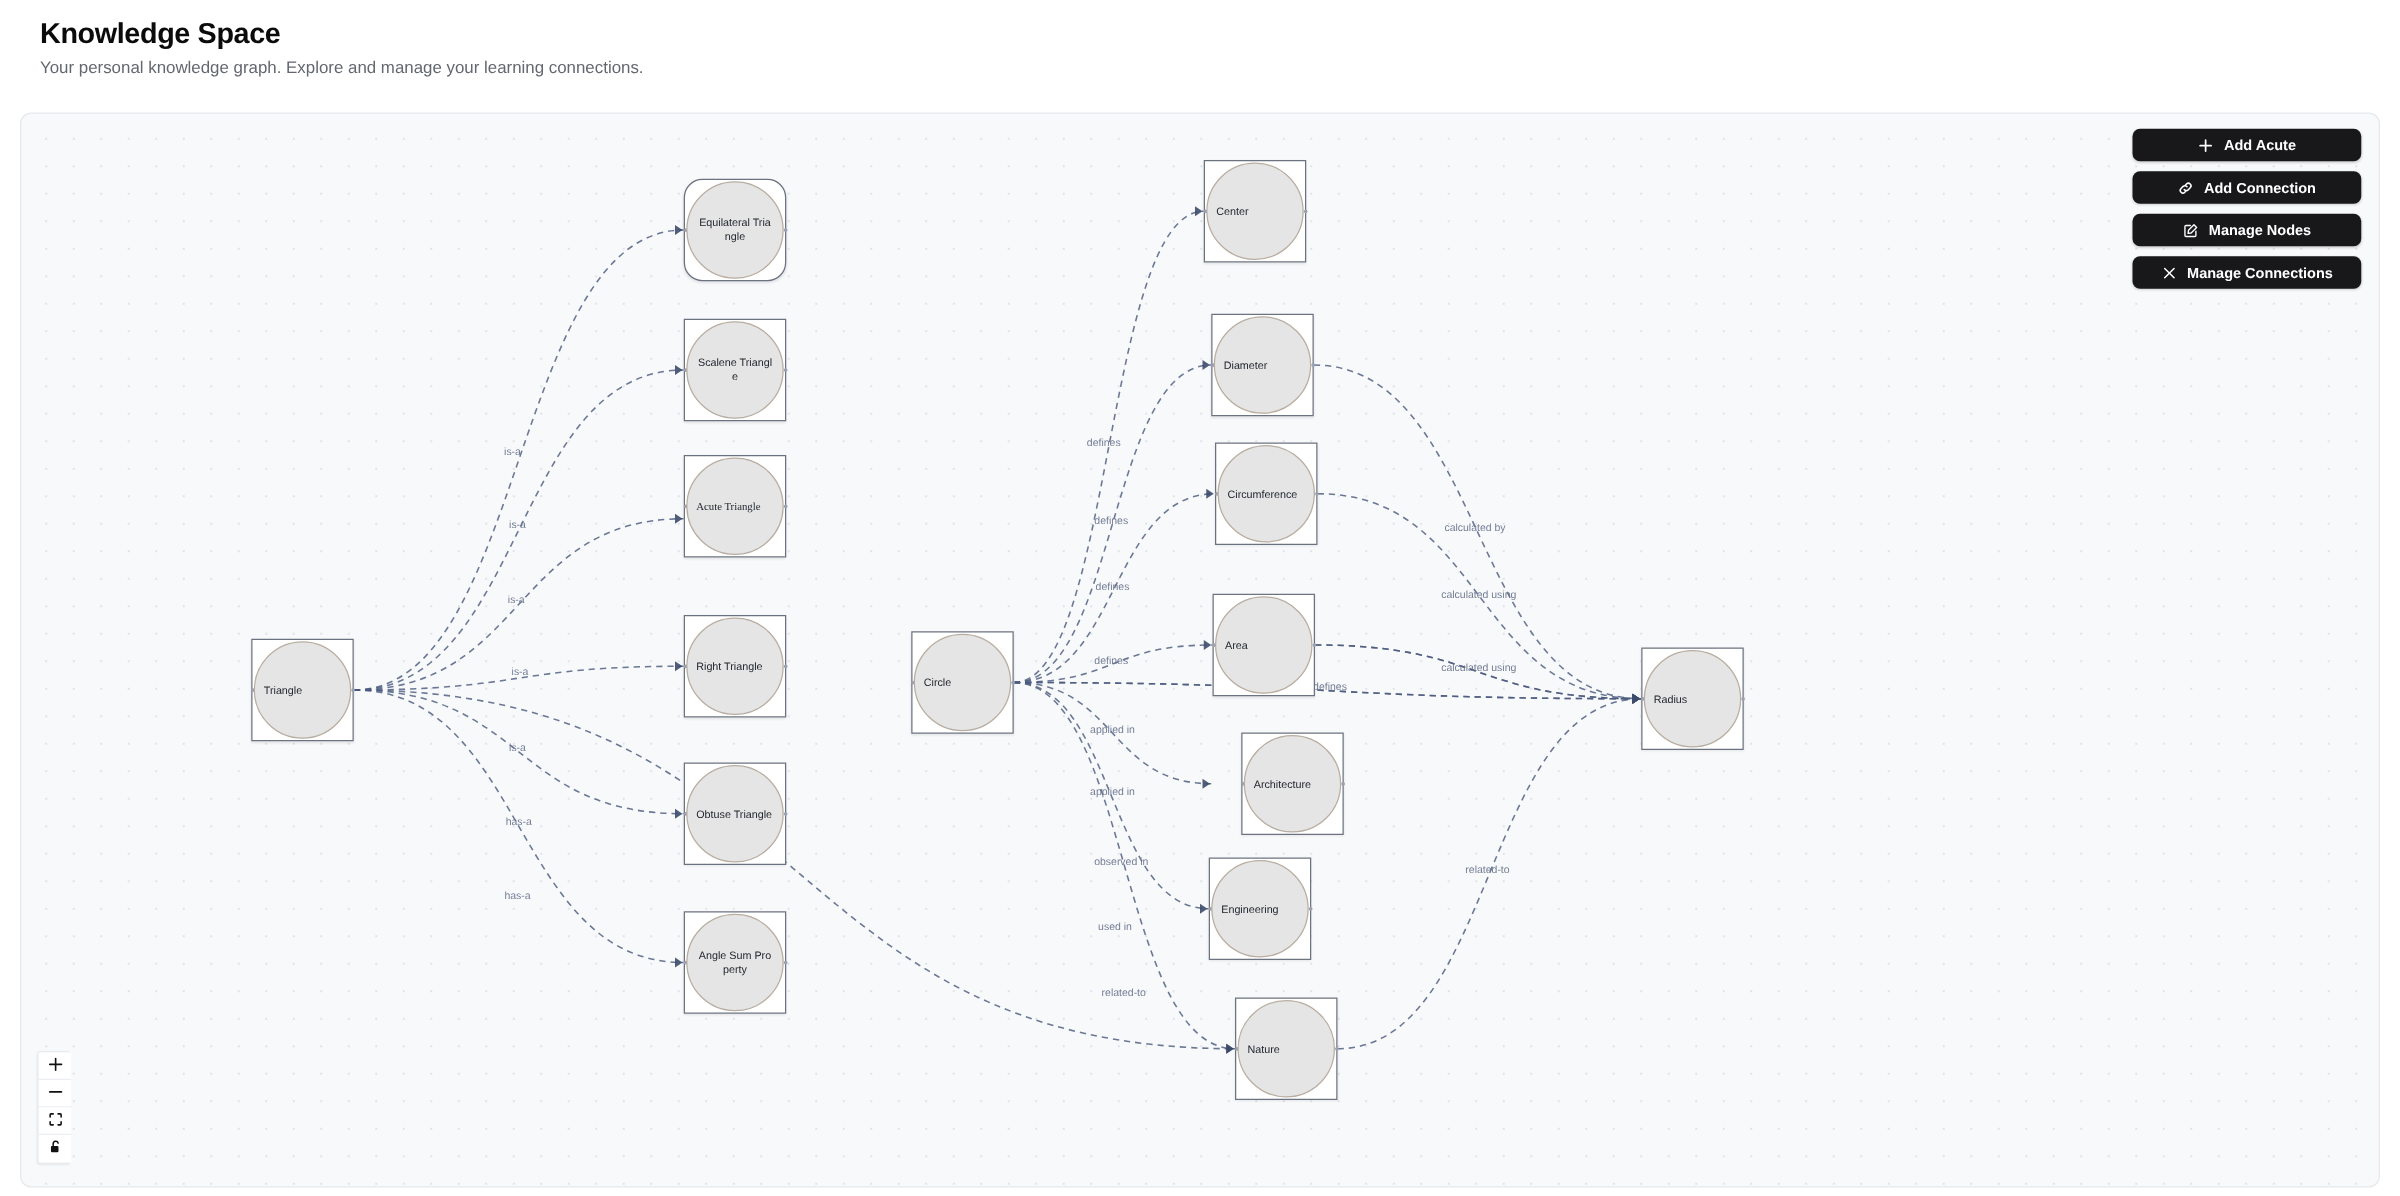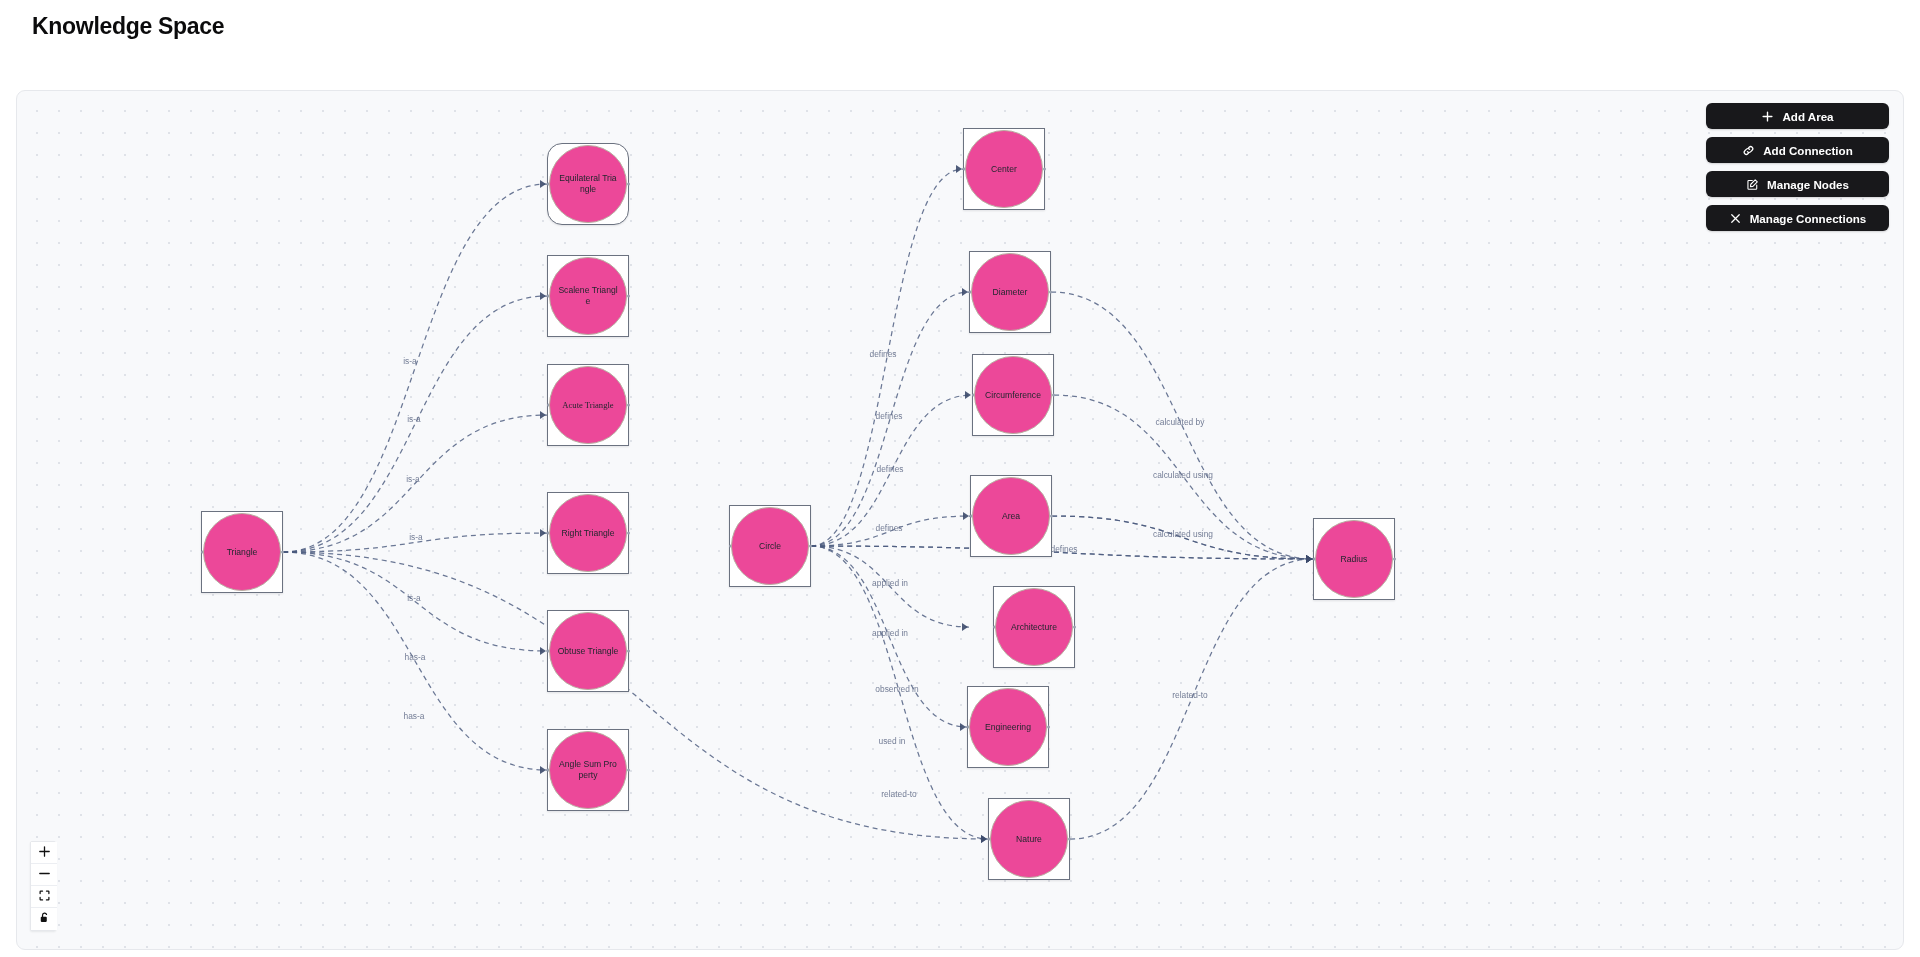--- a/index.html
+++ b/index.html
@@ -62,24 +62,24 @@
     border: 1px solid #6b7280;
     box-shadow: 0 1px 2px rgba(16,20,30,.10);
   }
   .node .disc {
     position: absolute;
     left: 50%; top: 50%;
     transform: translate(-50%,-50%);
     width: 78px; height: 78px;
     border-radius: 50%;
     border: 1px solid #b8ada0;
-    background: #ec4899;
+    background: #e5e5e5;
     display: flex;
     align-items: center;
-    justify-content: center;
+    justify-content: flex-start;
     text-align: center;
     padding: 0 7px;
   }
   .node .node-label {
     font-size: 8.6px;
     color: #22262e;
     line-height: 1.25;
     word-break: break-all;
   }
   .handle {
@@ -144,20 +144,21 @@
     cursor: pointer;
     padding: 0;
   }
   .zoom-btn:last-child { border-bottom: none; }
 </style>
 </head>
 <body>
 
 <div id="header">
   <h1 id="page-title">Knowledge Space</h1>
+  <p id="page-subtitle">Your personal knowledge graph. Explore and manage your learning connections.</p>
 </div>
 
 <div id="canvas-wrap">
 
   <svg id="edges" viewBox="0 0 1888 860" preserveAspectRatio="none">
     <g id="edge-paths">
         <path class="edge-path" d="M 266 461 C 403.28 461, 392.72 93, 530 93"></path>
         <path class="arrow-head" d="M 523 89 L 529 93 L 523 97 Z"></path>
         <path class="edge-path" d="M 266 461 C 403.28 461, 392.72 205, 530 205"></path>
         <path class="arrow-head" d="M 523 201 L 529 205 L 523 209 Z"></path>
@@ -341,21 +342,21 @@
     </div>
 
   <div id="actions">
 
     <button class="action-btn">
       <span class="ico">
         <svg width="13" height="13" viewBox="0 0 16 16">
             <path d="M8 2.6v10.8M2.6 8h10.8" stroke="#fff" stroke-width="1.7" stroke-linecap="round"></path>
           </svg>
       </span>
-      <span>Add Area</span>
+      <span>Add Acute</span>
     </button>
 
     <button class="action-btn">
       <span class="ico">
         <svg width="13" height="13" viewBox="0 0 16 16" fill="none" stroke="#fff" stroke-width="1.5" stroke-linecap="round">
           <path d="M6.6 9.4a2.6 2.6 0 0 0 3.9.3l2-2a2.6 2.6 0 0 0-3.7-3.7l-1.1 1.1"></path>
           <path d="M9.4 6.6a2.6 2.6 0 0 0-3.9-.3l-2 2a2.6 2.6 0 0 0 3.7 3.7l1.1-1.1"></path>
         </svg>
       </span>
       <span>Add Connection</span>

